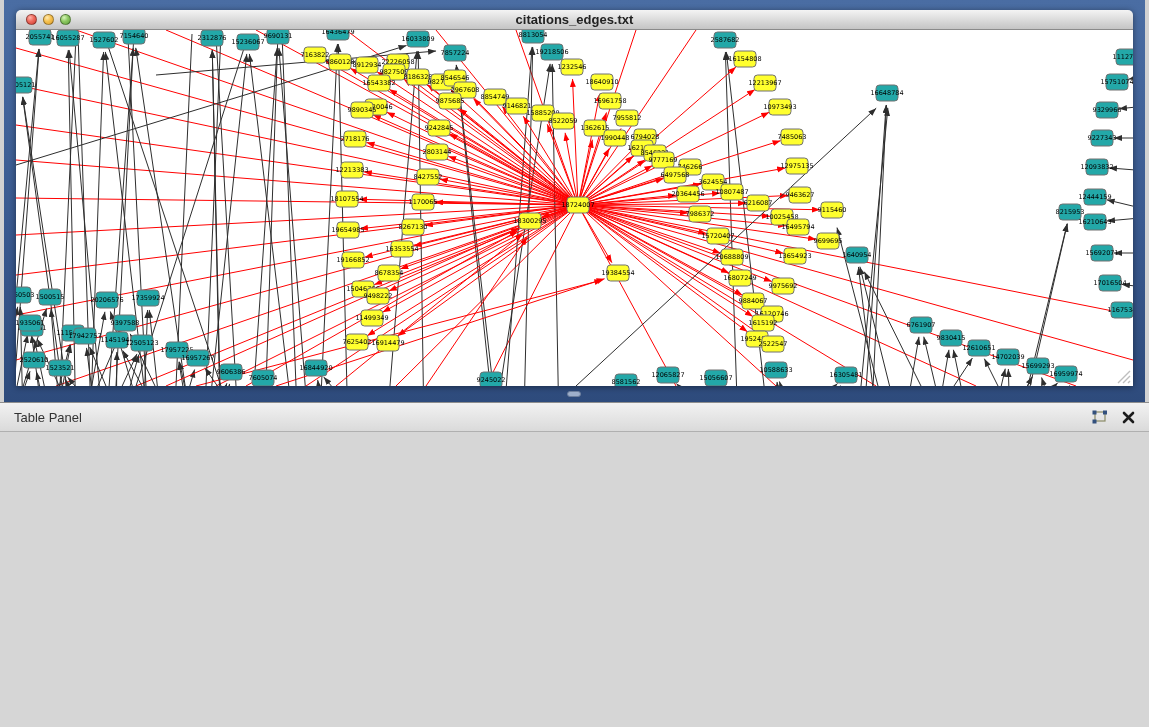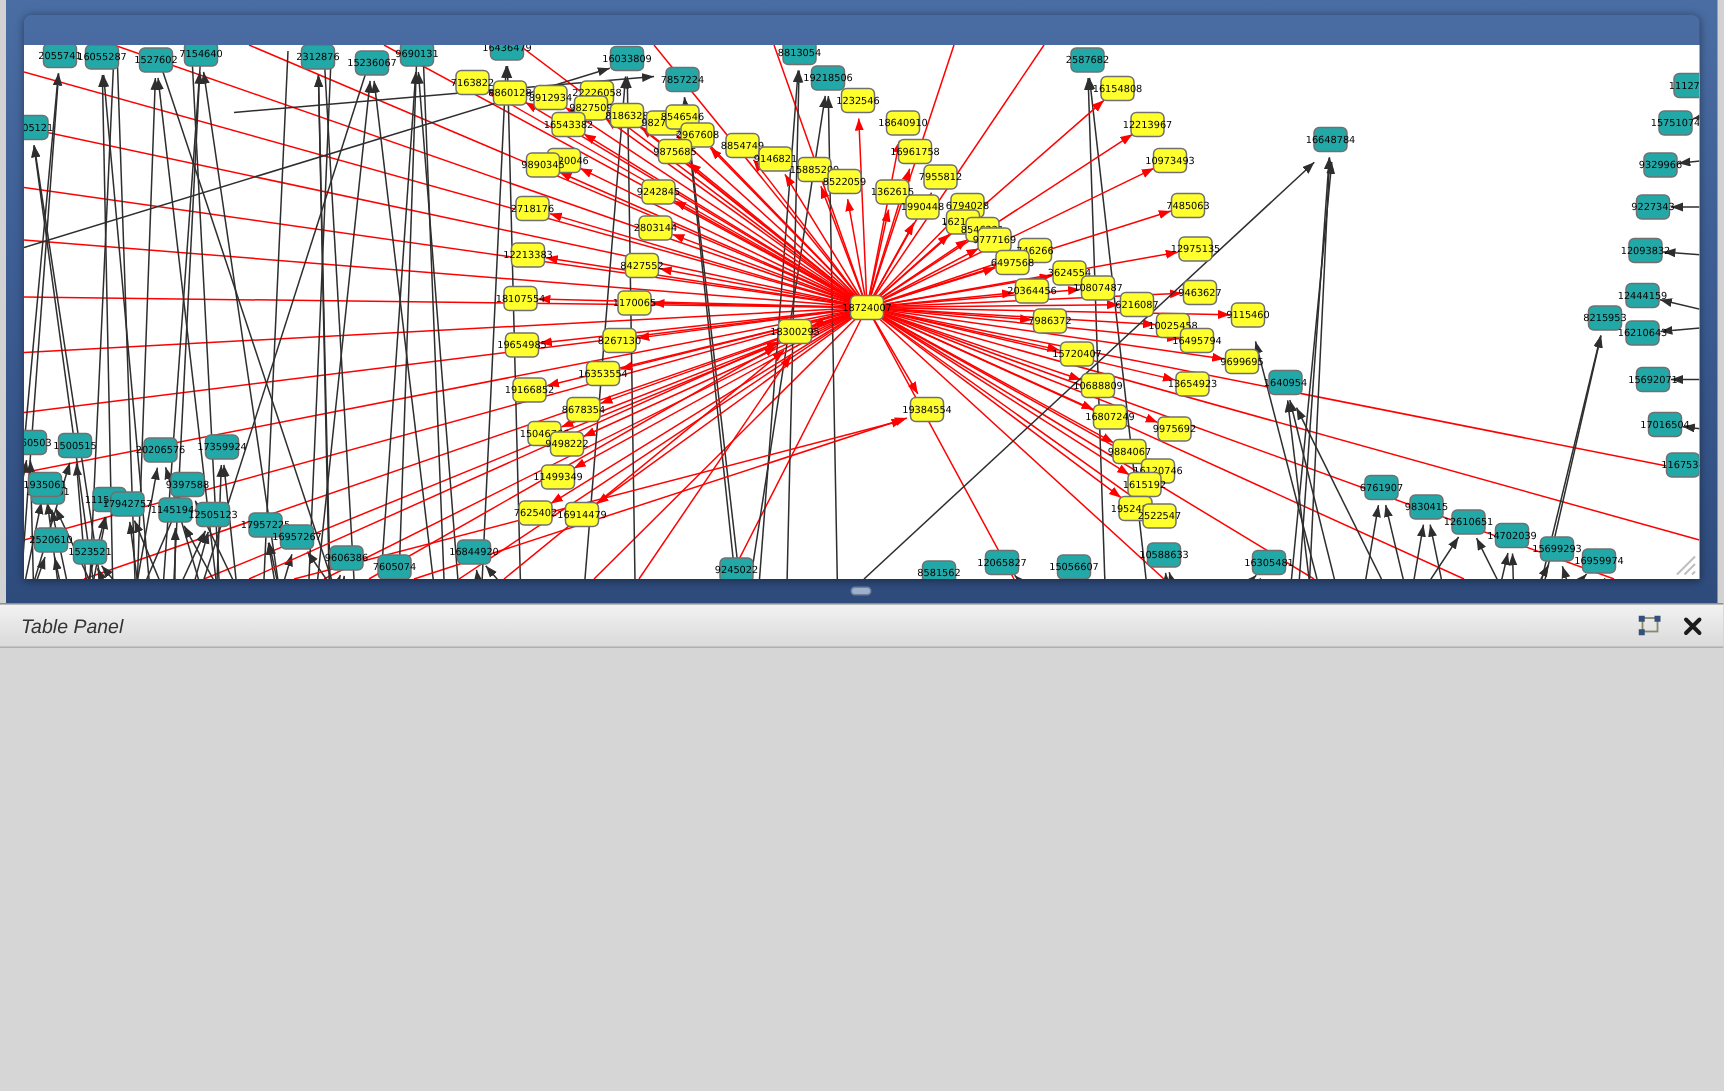--- a/index.html
+++ b/index.html
@@ -24,33 +24,41 @@
   .light.yellow{background:radial-gradient(circle at 35% 30%,#ffe9b0,#f6c14e 45%,#dd9d2c);}
   .light.green{background:radial-gradient(circle at 35% 30%,#d6f5b8,#8cc861 45%,#5ea13c);}
   .canvas{position:absolute;left:0;top:20px;width:1117px;height:356px;background:#ffffff;overflow:hidden;}
   .grip{position:absolute;right:2px;bottom:2px;width:16px;height:16px;opacity:.55;}
   .divider-dot{position:absolute;left:563px;top:391px;width:14px;height:6px;border-radius:3px;
     background:#9fb0cb;border:1px solid #6d7f9d;box-sizing:border-box;}
   
   .panel-header{position:absolute;left:0;top:402px;width:1149px;height:30px;
     background:linear-gradient(180deg,#f2f2f2,#dadada);
     border-top:1px solid #8e8e8e;border-bottom:1px solid #b0b0b0;box-sizing:border-box;}
-  .panel-title{position:absolute;left:14px;top:7px;font-size:13px;color:#333;font-style:italic;}
+  .panel-title{position:absolute;left:14px;top:7px;font-size:13px;color:#333;}
   .panel-hdr-icons{position:absolute;right:14px;top:7px;display:flex;gap:14px;align-items:center;}
   .panel-body{position:absolute;left:0;top:432px;width:1149px;height:295px;background:#d6d6d6;}
   
   .er{stroke:#ff0000;stroke-width:1;}
   .ek{stroke:#2e2e2e;stroke-width:1;}
   svg text.nlab{font-family:"DejaVu Sans",sans-serif;font-size:6.5px;fill:#000;}
 </style>
 </head>
 <body>
 
 <div class="desktop">
   <div class="net-window">
+    <div class="titlebar">
+      <div class="lights">
+        <div class="light red"></div>
+        <div class="light yellow"></div>
+        <div class="light green"></div>
+      </div>
+      <div class="title-text">citations_edges.txt</div>
+    </div>
     <div class="canvas">
       <svg id="netsvg" width="1117" height="356">
         <defs>
           <marker id="ar" markerWidth="9" markerHeight="8" refX="8" refY="3" orient="auto" markerUnits="userSpaceOnUse">
             <path d="M0,0 L8,3 L0,6 z" fill="#ff0000"></path>
           </marker>
           <marker id="ak" markerWidth="9" markerHeight="8" refX="8" refY="3" orient="auto" markerUnits="userSpaceOnUse">
             <path d="M0,0 L8,3 L0,6 z" fill="#2e2e2e"></path>
           </marker>
         </defs>

